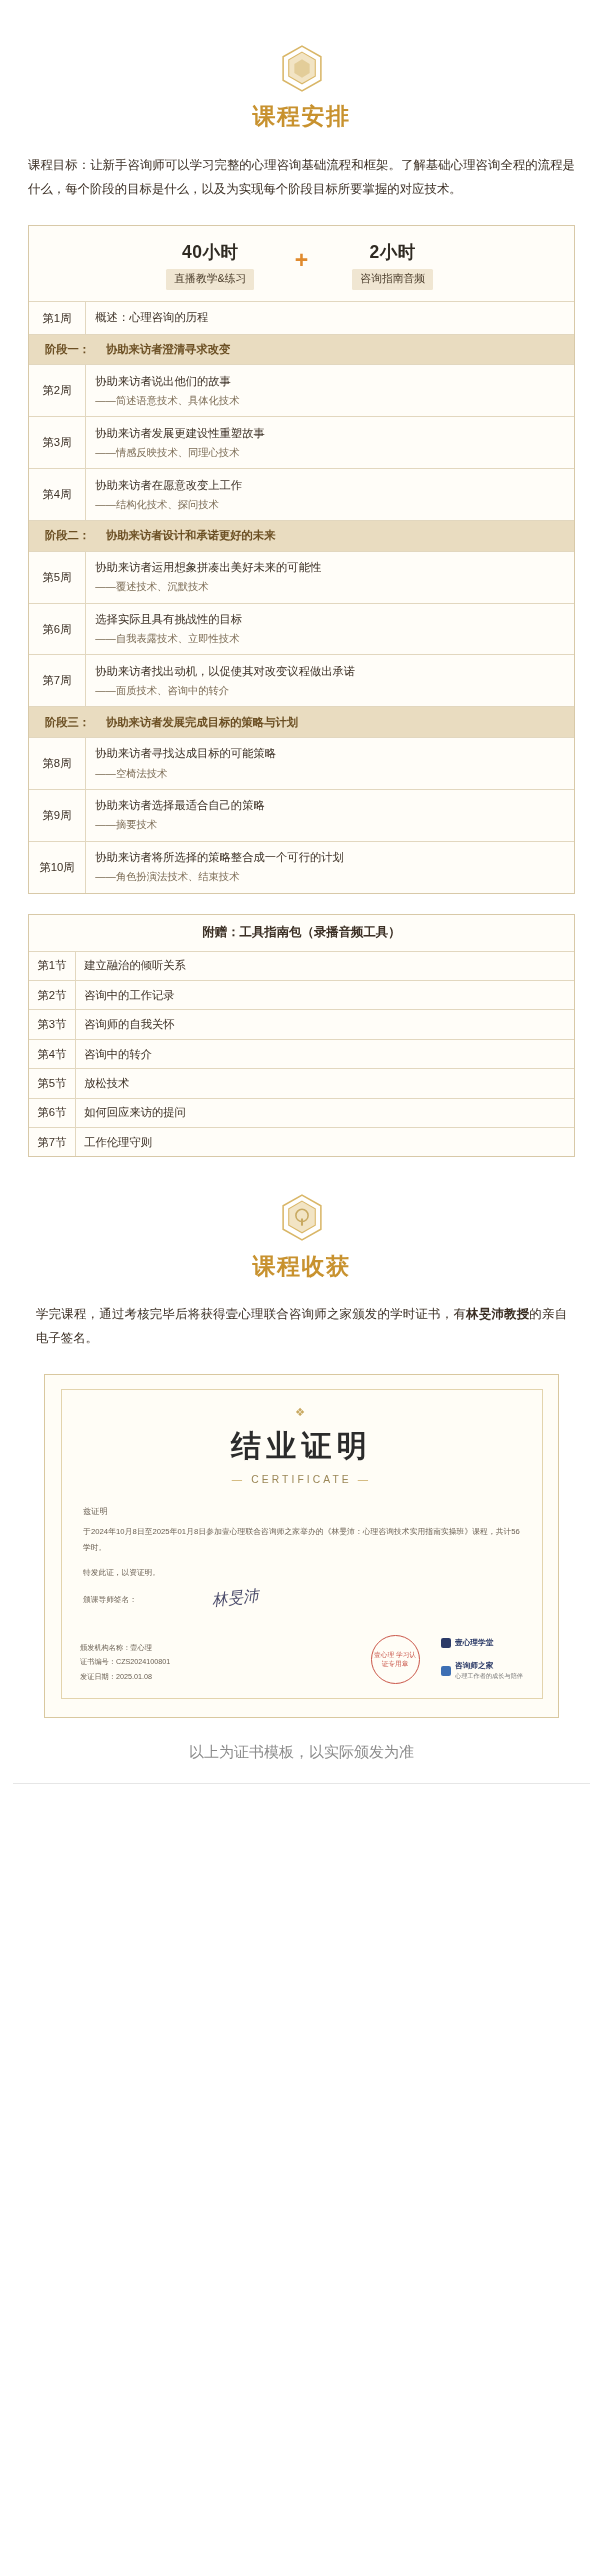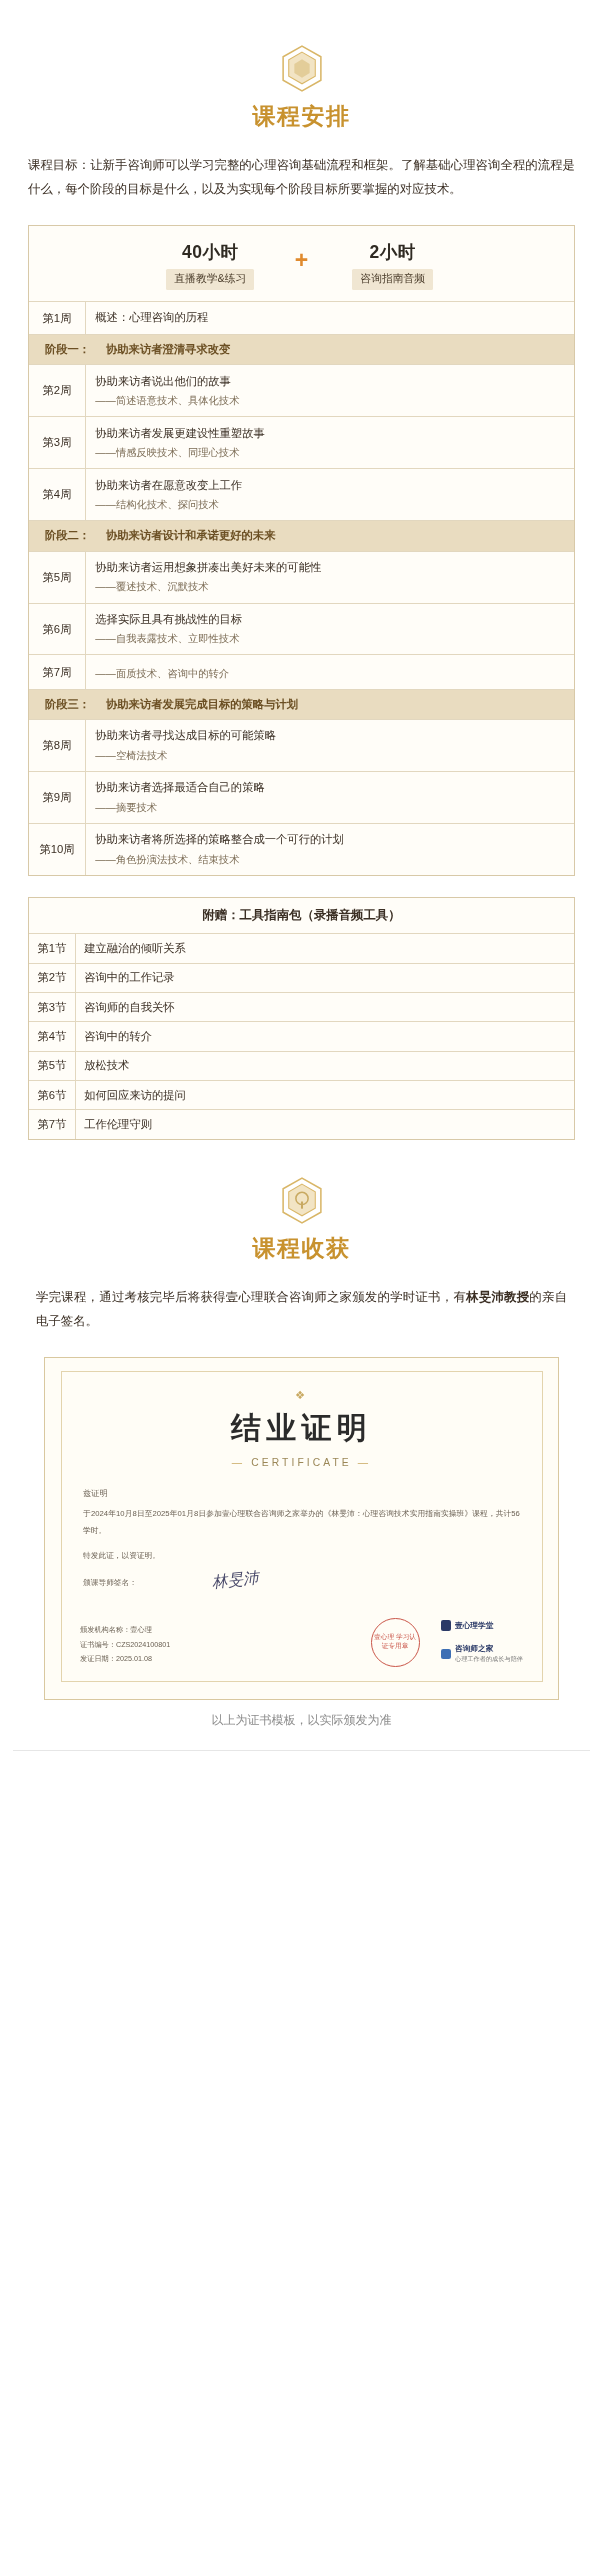--- a/index.html
+++ b/index.html
@@ -287,23 +287,23 @@
   }
   .brandline .bmark{
     width:10.3px;height:10.3px;border-radius:2.1px;background:#2b3a67;
     display:inline-block;
   }
   .brandsmall{
     font-size:6.2px;color:#777;font-weight:normal;line-height:1.6;
   }
   .cert-note{
     text-align:center;
-    font-size:12px;
+    font-size:15px;
     color:#8b8b8b;
-    margin-top:12px;
+    margin-top:25px;
   }
 
   .bottom-rule{
     height:1px;background:#e6e6e6;margin:20.6px 13.4px 0 13.4px;
   }
 </style>
 </head>
 <body>
 
 <div class="page">
@@ -384,20 +384,21 @@
     <div class="row">
       <div class="wk">第6周</div>
       <div class="txt">
         <span>选择实际且具有挑战性的目标</span>
         <span class="sub">——自我表露技术、立即性技术</span>
       </div>
     </div>
     <div class="row">
       <div class="wk">第7周</div>
       <div class="txt">
+        <span>协助来访者找出动机，以促使其对改变议程做出承诺</span>
         <span class="sub">——面质技术、咨询中的转介</span>
       </div>
     </div>
 
     <div class="stage">
       <div class="st-label">阶段三：</div>
       <div class="st-text">协助来访者发展完成目标的策略与计划</div>
     </div>
 
     <div class="row">

